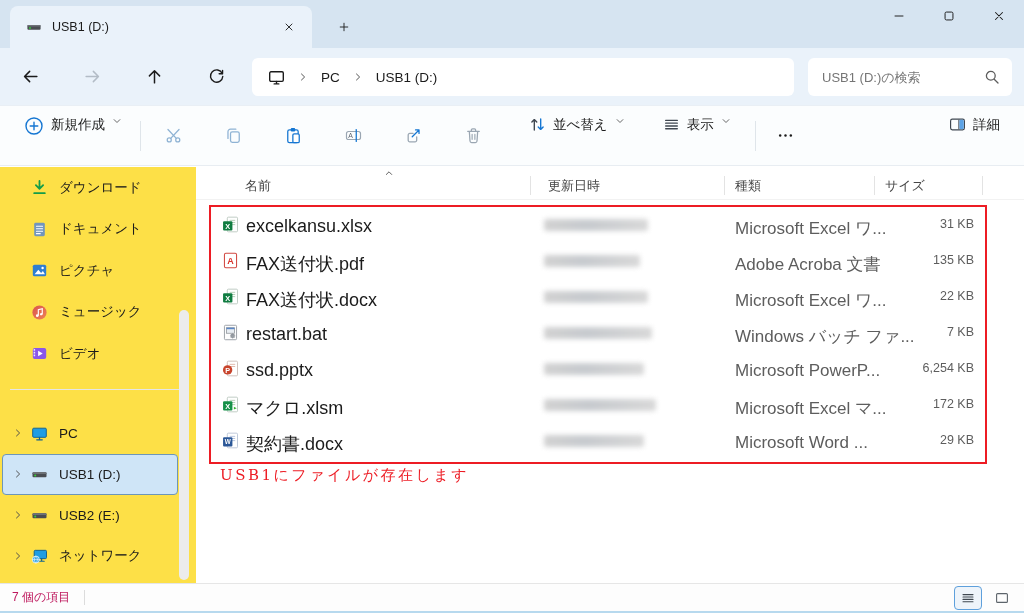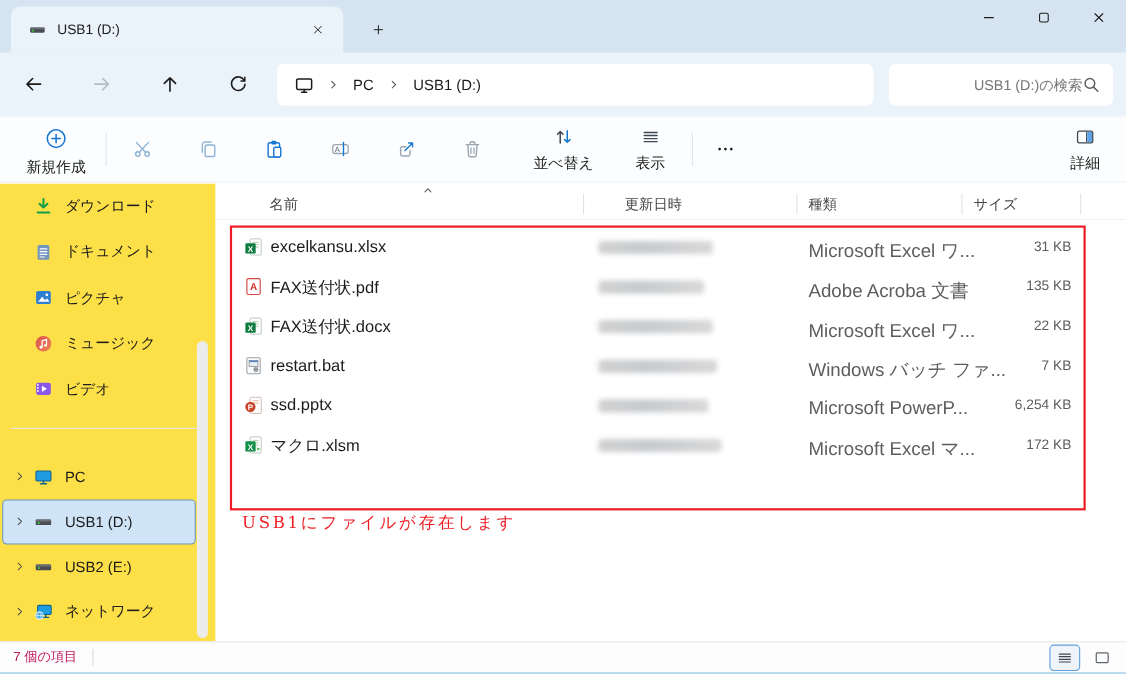--- a/index.html
+++ b/index.html
@@ -22,27 +22,27 @@
   .navbar { position:absolute; top:48px; left:0; right:0; height:57px; background:#eaf2fa;
             display:flex; align-items:center; }
   .nav-btns { display:flex; gap:26px; padding-left:12px; }
   .nav-btn { width:36px; height:36px; border-radius:4px; display:flex; align-items:center; justify-content:center; }
   .crumb-box { position:absolute; left:252px; top:10px; width:542px; height:38px; background:#fff;
                border-radius:6px; display:flex; align-items:center; padding-left:16px; gap:13px; }
   .crumb { font-size:13.5px; }
   .search-box { position:absolute; left:808px; top:10px; width:204px; height:38px; background:#fff;
                 border-radius:6px; display:flex; align-items:center; padding:0 12px 0 14px; }
   .search-box input { border:none; outline:none; flex:1; font-size:13px; color:#c2410c; background:transparent;
-                      font-family:inherit; min-width:0;text-align:right; }
+                      font-family:inherit; min-width:0; }
 
   
   .toolbar { position:absolute; top:105px; left:0; right:0; height:61px; background:#fbfdfe;
              border-top:1px solid #e9eff5; border-bottom:1px solid #e8edf2;
              display:flex; align-items:center; padding:0 16px; }
-  .tb-btn { display:flex; align-items:center; gap:7px; height:40px; padding:0 8px; border-radius:4px; font-size:13.5px;flex-direction:column; }
+  .tb-btn { display:flex; align-items:flex-start; gap:7px; height:40px; padding:0 8px; border-radius:4px; font-size:13.5px; }
   .tb-ico-btn { width:40px; height:40px; display:flex; align-items:center; justify-content:center; border-radius:4px; }
   .tb-divider { width:1px; height:30px; background:#dfe5ea; margin:0 10px; }
 
   .ico { display:inline-flex; align-items:center; justify-content:center; }
   .ico svg { width:100%; height:100%; display:block; }
   .i16 { width:16px; height:16px; } .i17 { width:17px; height:17px; } .i20 { width:20px; height:20px; }
   .i12 { width:12px; height:12px; } .i14 { width:14px; height:14px; } .i10 { width:10px; height:10px; }
 
   
   .sidebar { position:absolute; left:0; top:167px; width:196px; bottom:30px; background:#fde047; }
@@ -62,21 +62,21 @@
   .filepane { position:absolute; left:196px; top:166px; right:0; bottom:30px; background:#fff; }
   .list-header { position:absolute; top:4px; left:0; right:0; height:30px; font-size:13px; color:#454545;
                  border-bottom:1px solid #f2f2f2; }
   .col-label { position:absolute; top:7px; }
   .hdr-caret { position:absolute; top:-3px; left:187px; width:12px; height:12px; }
   .col-div { position:absolute; top:6px; width:1px; height:19px; background:#e3e3e3; }
 
   .rows { position:absolute; top:40px; left:0; right:0; }
   .frow { position:relative; height:36px; }
   .fic { position:absolute; left:26px; top:10px; width:17px; height:17px; }
-  .fname { position:absolute; left:50px; top:10px; font-size:15px; white-space:nowrap; }
+  .fname { position:absolute; left:50px; top:10px; font-size:18px; white-space:nowrap; }
   .fdate-blur { position:absolute; left:348px; top:13px; height:12px; border-radius:3px;
                 background:linear-gradient(90deg,#c7c7c7,#b9bdc2 40%,#cfcfcf); filter:blur(2.5px); opacity:.8; }
   .ftype { position:absolute; left:539px; top:11px; font-size:17px; color:#5d5d5d; white-space:nowrap; }
   .fsize { position:absolute; right:50px; top:11px; font-size:12.5px; color:#5d5d5d; }
 
   .red-box { position:absolute; left:13px; top:39px; width:778px; height:259px; border:2px solid var(--red); pointer-events:none; }
   .annotation { position:absolute; left:24px; top:300px; font-family:"DejaVu Serif","Liberation Serif",serif;
                 font-size:15px; letter-spacing:2.5px; color:var(--red); white-space:nowrap; }
 
   
@@ -468,21 +468,21 @@
   </div>
 
   <div class="filepane">
     <div class="list-header">
       <span class="ico hdr-caret">
           <svg viewBox="0 0 16 16">
             <path d="M4.4 10 8 6.4 11.6 10" fill="none" stroke="#5d5d5d" stroke-width="1.3" stroke-linecap="round" stroke-linejoin="round"></path>
           </svg>
         </span>
       <span class="col-label" style="left:49px">名前</span>
-      <span class="col-label" style="left:372px">更新日時</span>
+      <span class="col-label" style="left:352px">更新日時</span>
       <span class="col-label" style="left:539px">種類</span>
       <span class="col-label" style="left:689px">サイズ</span>
       <span class="col-div" style="left:334px"></span>
       <span class="col-div" style="left:528px"></span>
       <span class="col-div" style="left:678px"></span>
       <span class="col-div" style="left:786px"></span>
     </div>
     <div class="rows" id="file-rows">
         <div class="frow">
     <span class="ico fic">
@@ -562,20 +562,34 @@
               <rect x="1" y="4.9" width="8.8" height="8.8" rx="1" fill="#159048"></rect>
               <text x="5.4" y="11.9" font-size="7" font-weight="bold" fill="#fff" text-anchor="middle" font-family="sans-serif">X</text>
               <path d="M11.2 10.2l2.6 1.3-2.6 1.3z" fill="#34b233"></path>
             </svg>
           </span>
     <span class="fname">マクロ.xlsm</span>
     <span class="fdate-blur" style="width: 112px;"></span>
     <span class="ftype">Microsoft Excel マ...</span>
     <span class="fsize">172 KB</span>
   </div>
+        <div class="frow">
+    <span class="ico fic">
+            <svg viewBox="0 0 16 16">
+              <rect x="5" y="1.1" width="9.6" height="13.8" rx="1" fill="#fff" stroke="#b3bfd2" stroke-width=".8"></rect>
+              <path d="M7.2 4.1h5.2M7.2 6.1h5.2M7.2 8.1h5.2" stroke="#a9bbd8" stroke-width=".8"></path>
+              <rect x="1" y="4.9" width="8.8" height="8.8" rx="1" fill="#2b5797"></rect>
+              <text x="5.4" y="11.7" font-size="6" font-weight="bold" fill="#fff" text-anchor="middle" font-family="sans-serif">W</text>
+            </svg>
+          </span>
+    <span class="fname">契約書.docx</span>
+    <span class="fdate-blur" style="width: 100px;"></span>
+    <span class="ftype">Microsoft Word ...</span>
+    <span class="fsize">29 KB</span>
+  </div>
       </div>
     <div class="red-box"></div>
     <div class="annotation">USB1にファイルが存在します</div>
   </div>
 
   <div class="statusbar">
     <span class="status-text">7 個の項目</span>
     <span class="status-div"></span>
     <div class="view-toggles">
       <div class="vt-btn active">

